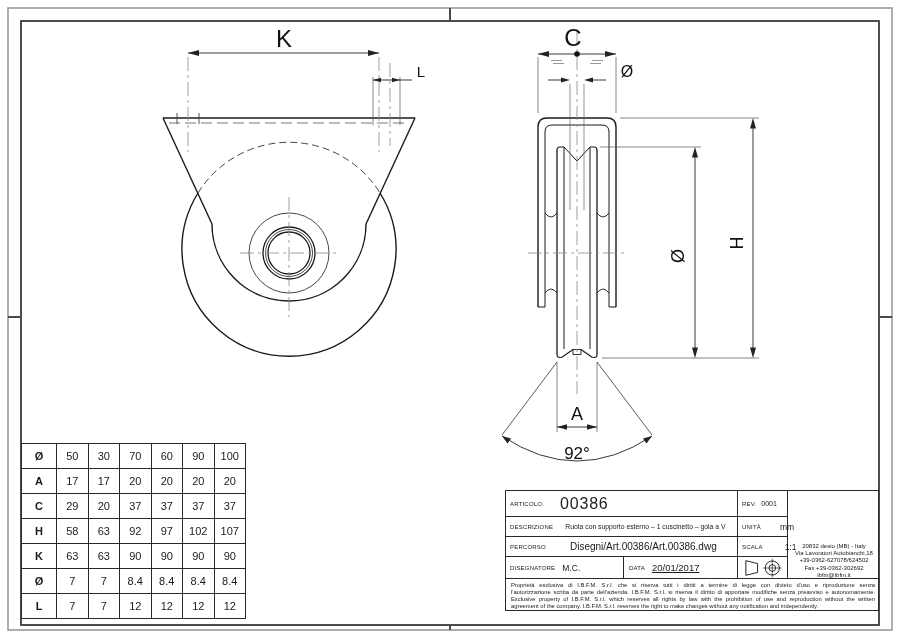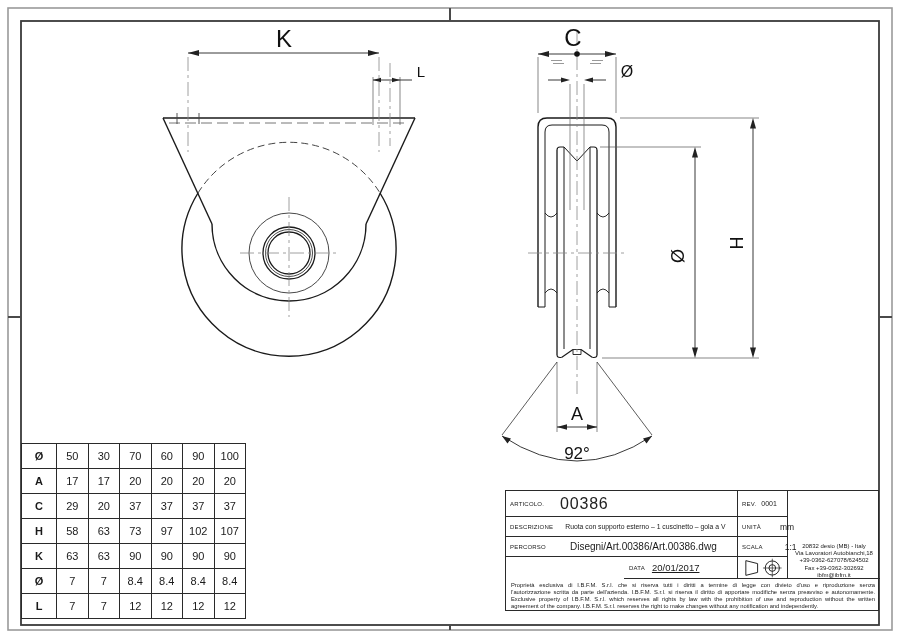--- a/index.html
+++ b/index.html
@@ -195,21 +195,21 @@
         <td>20</td>
         <td>37</td>
         <td>37</td>
         <td>37</td>
         <td>37</td>
       </tr>
       <tr>
         <td class="hd">H</td>
         <td>58</td>
         <td>63</td>
-        <td>73</td>
+        <td>92</td>
         <td>97</td>
         <td>102</td>
         <td>107</td>
       </tr>
       <tr>
         <td class="hd">K</td>
         <td>63</td>
         <td>63</td>
         <td>90</td>
         <td>90</td>
@@ -262,20 +262,24 @@
     <div class="cell bR bB" style="left:0;top:46px;width:232px;height:20px;padding-left:4px;">
       <span class="lbl">PERCORSO</span>
       <span class="v-md" style="margin-left:24px;">Disegni/Art.00386/Art.00386.dwg</span>
     </div>
 
     <div class="cell bR bB" style="left:232px;top:46px;width:50px;height:20px;padding-left:4px;gap:22px;">
       <span class="lbl">SCALA</span>
       <span class="v-sm">1:1</span>
     </div>
 
+    <div class="cell bR bB" style="left:0;top:66px;width:118px;height:22px;padding-left:4px;gap:7px;">
+      <span class="lbl">DISEGNATORE</span>
+      <span class="v-sm">M.C.</span>
+    </div>
 
     <div class="cell bR bB" style="left:118px;top:66px;width:114px;height:22px;padding-left:5px;gap:7px;">
       <span class="lbl">DATA</span>
       <span style="font-size:9.5px;text-decoration:underline;">20/01/2017</span>
     </div>
 
     <div class="cell bR bB" style="left:232px;top:66px;width:50px;height:22px;justify-content:center;">
       <svg width="50" height="22" viewBox="0 0 50 22">
         <g fill="none" stroke="#222" stroke-width="1">
           <path d="M8,3.5 V18.5 M20,6.5 V15.5 M8,3.5 L20,6.5 M8,18.5 L20,15.5"></path>

